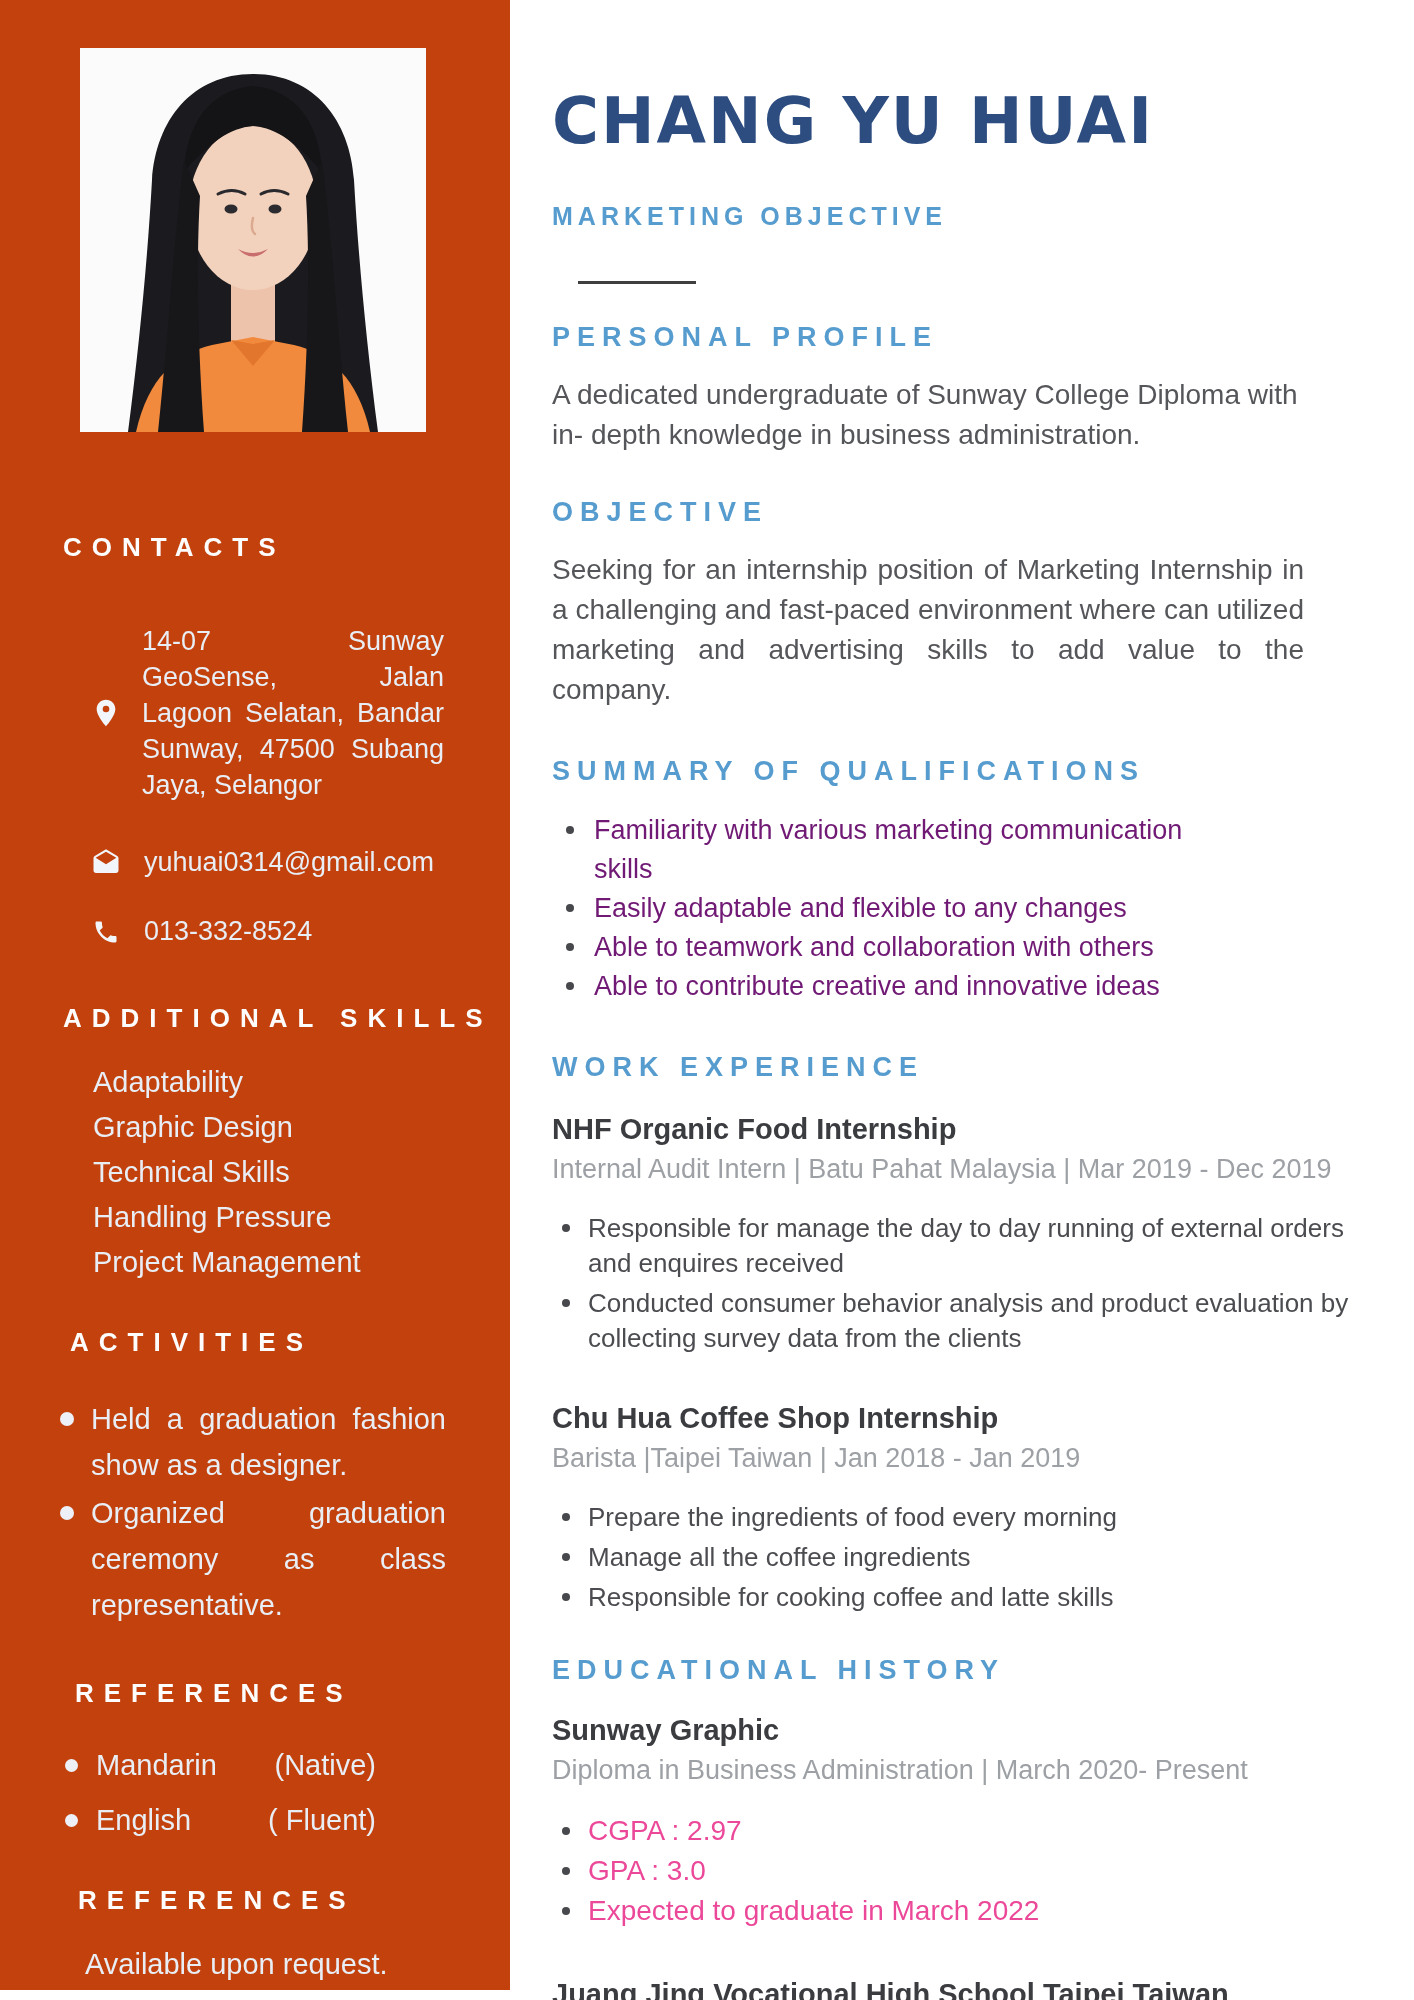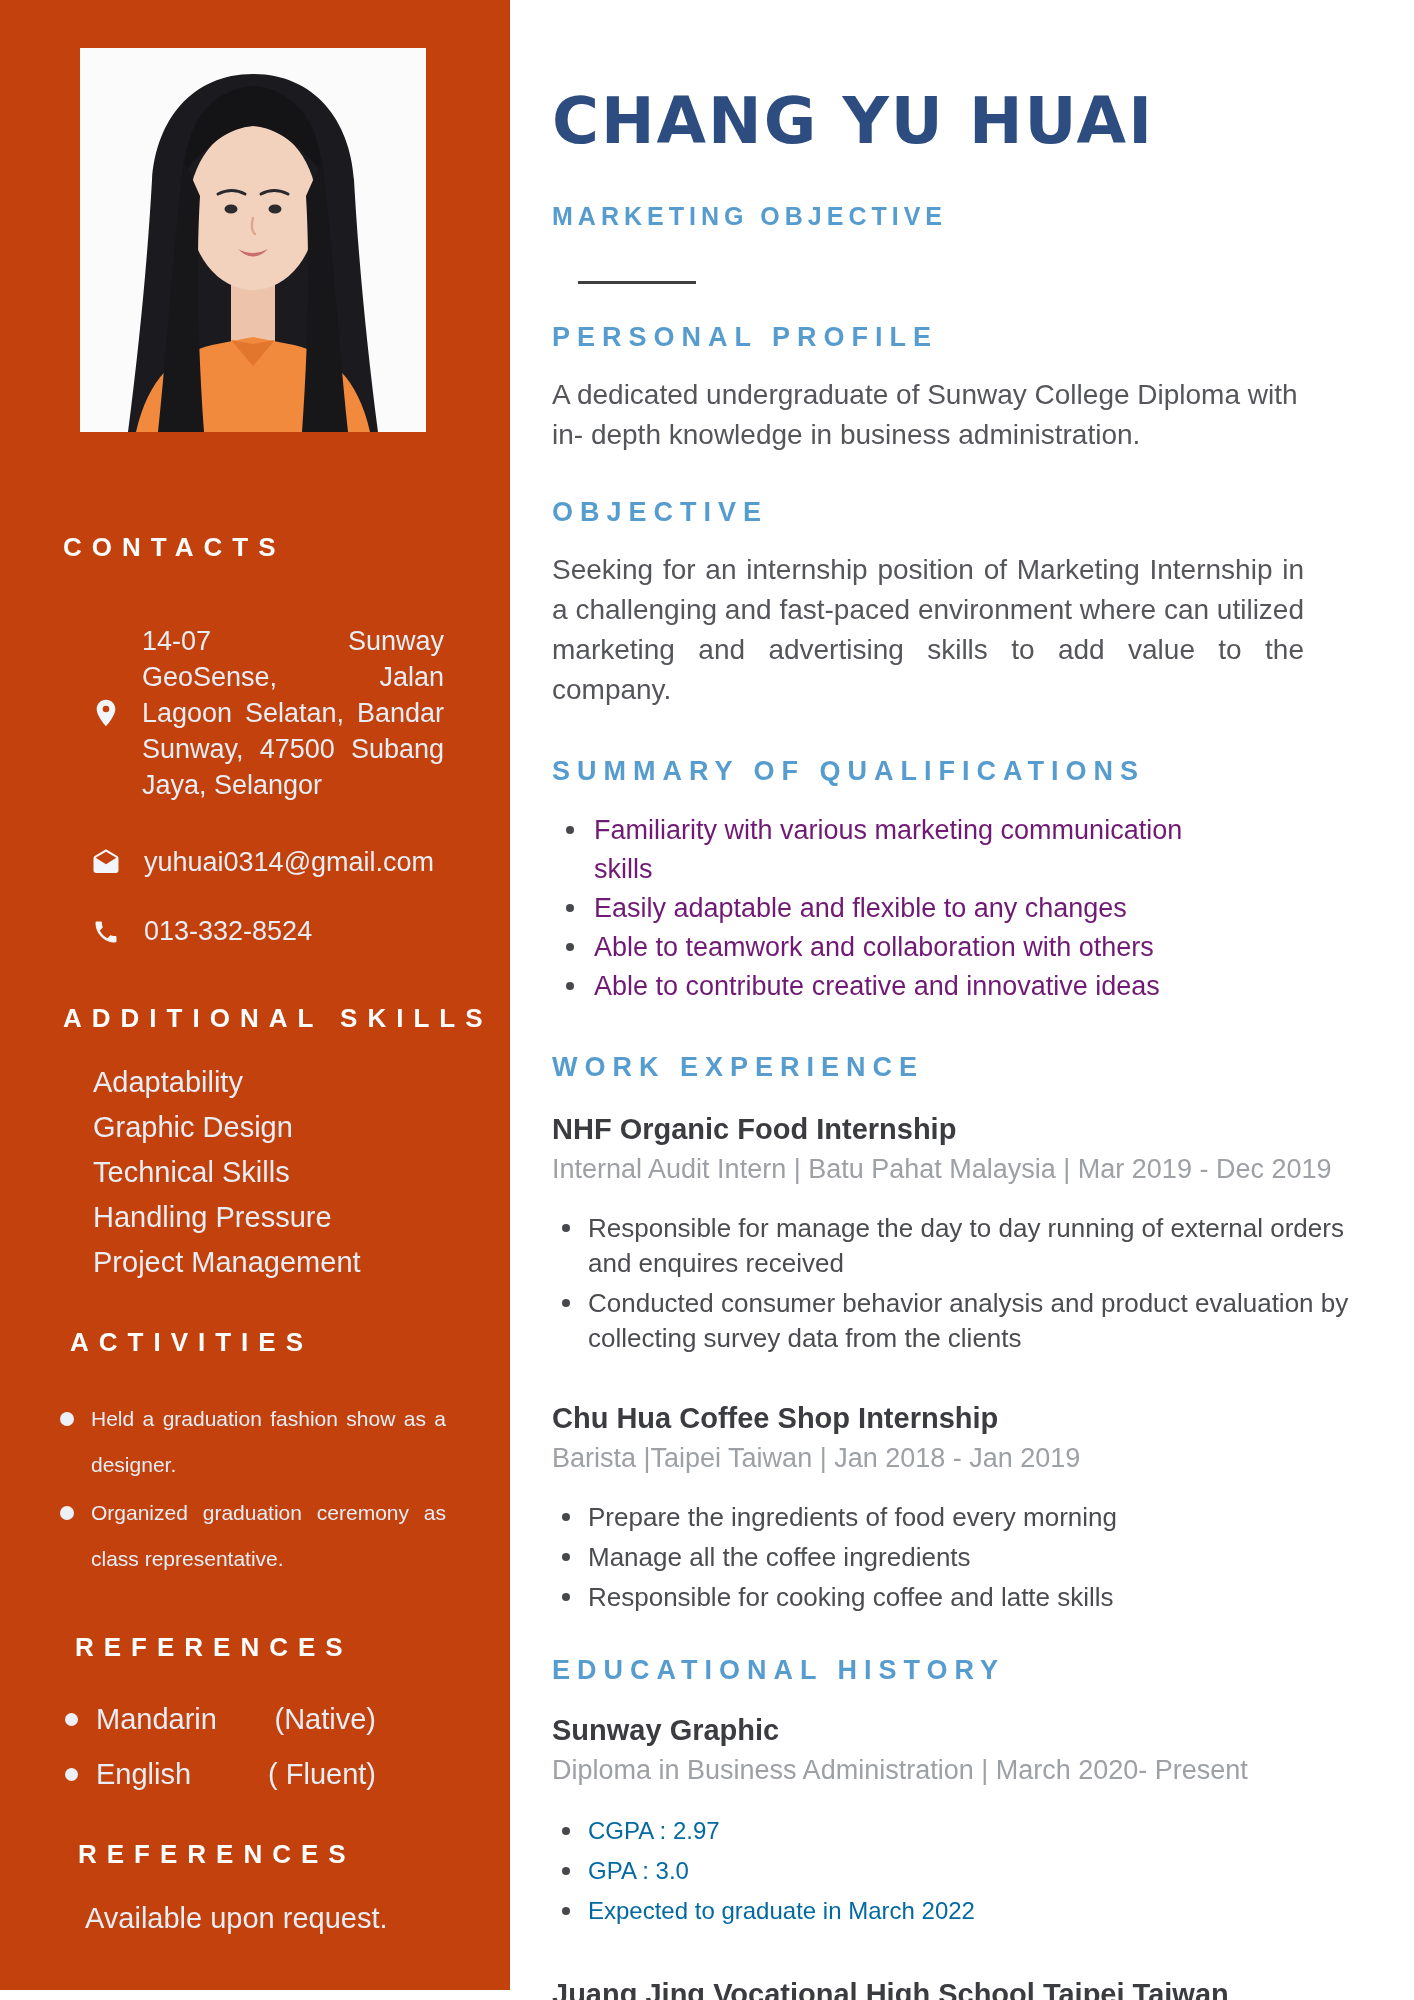--- a/index.html
+++ b/index.html
@@ -46,21 +46,21 @@
   }
   .email-row{margin-top:44px;}
   .phone-row{margin-top:38px;}
   .contact-row .ctext{margin-left:20px;font-size:27px;}
   .h-skills{margin-top:56px;}
   .skills-list{list-style:none;margin:26px 0 0 93px;padding:0;font-size:29px;line-height:45px;}
   .h-activities{margin-top:42px;margin-left:70px;}
   .act-list{list-style:none;margin:38px 0 0 60px;padding:0;}
   .act-list li{display:flex;margin-bottom:2px;}
   .act-list .dot{flex:0 0 14px;width:14px;height:14px;border-radius:50%;background:#EDF1F7;margin-top:16px;}
-  .act-list .atext{margin-left:17px;width:355px;font-size:21px;line-height:46px;text-align:justify;}
+  .act-list .atext{margin-left:17px;width:355px;font-size:29px;line-height:46px;text-align:justify;}
   .h-languages{margin-top:50px;margin-left:75px;}
   .lang-list{list-style:none;margin:40px 0 0 65px;padding:0;}
   .lang-list li{display:flex;align-items:center;margin-bottom:22px;}
   .lang-list .dot{flex:0 0 13px;width:13px;height:13px;border-radius:50%;background:#EDF1F7;}
   .lang-wrap{margin-left:18px;width:280px;display:flex;justify-content:space-between;font-size:29px;}
   .h-references{margin-top:48px;margin-left:78px;}
   .ref-note{margin:32px 0 0 85px;font-size:29px;}
 
   
   .main{
@@ -122,21 +122,21 @@
   .job-bullets li{position:relative;padding-left:28px;margin-bottom:5px;}
   .job-bullets li::before{
     content:"";position:absolute;left:2px;top:13px;
     width:8px;height:8px;border-radius:50%;background:#47484C;
   }
   .sec-education{margin-top:40px;}
   .school-name{margin-top:28px;font-weight:bold;font-size:29px;color:#3B3C40;}
   .school2-name{margin-top:48px;}
   .school-meta{margin-top:8px;font-size:27px;color:#9DA0A4;}
   .edu-bullets{list-style:none;margin:26px 0 0 8px;padding:0;width:800px;
-    font-size:24px;line-height:38px;color:#0369a1;}
+    font-size:28px;line-height:38px;color:#ec4899;}
   .edu-bullets li{position:relative;padding-left:28px;margin-bottom:2px;}
   .edu-bullets li::before{
     content:"";position:absolute;left:2px;top:15px;
     width:8px;height:8px;border-radius:50%;background:#47484C;
   }
 </style>
 </head>
 <body>
 
 <div class="page">

